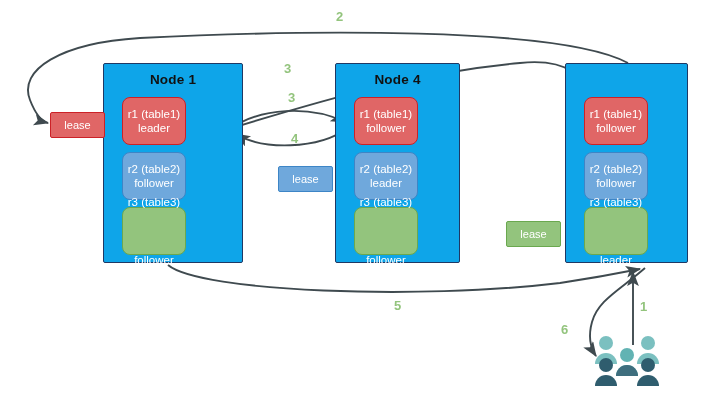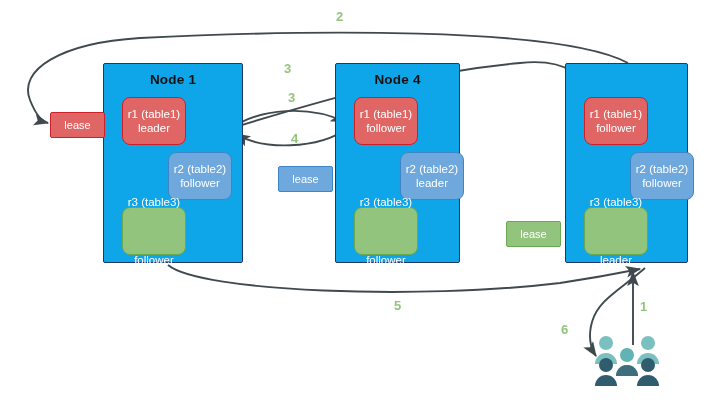--- a/index.html
+++ b/index.html
@@ -57,21 +57,21 @@
     color: #ffffff;
     font-size: 11.5px;
     line-height: 14px;
     text-align: center;
   }
   .replica .ln { display: block; }
   .rep-red   { background: #e06666; border: 1.6px solid #cc2127; }
   .rep-blue  { background: #6fa8dc; border: 1.6px solid #3d85c6; }
   .rep-green { background: #93c47d; border: 1.6px solid #6aa84f; gap: 44px; }
   .r-slot1 { top: 33px; }
-  .r-slot2 { top: 88px; margin-left: 46px; }
+  .r-slot2 { top: 88px; }
   .r-slot3 { top: 143px; }
 
   .lease {
     position: absolute;
     width: 55px;
     height: 26px;
     border-radius: 2px;
     box-sizing: border-box;
     display: flex;
     align-items: center;

